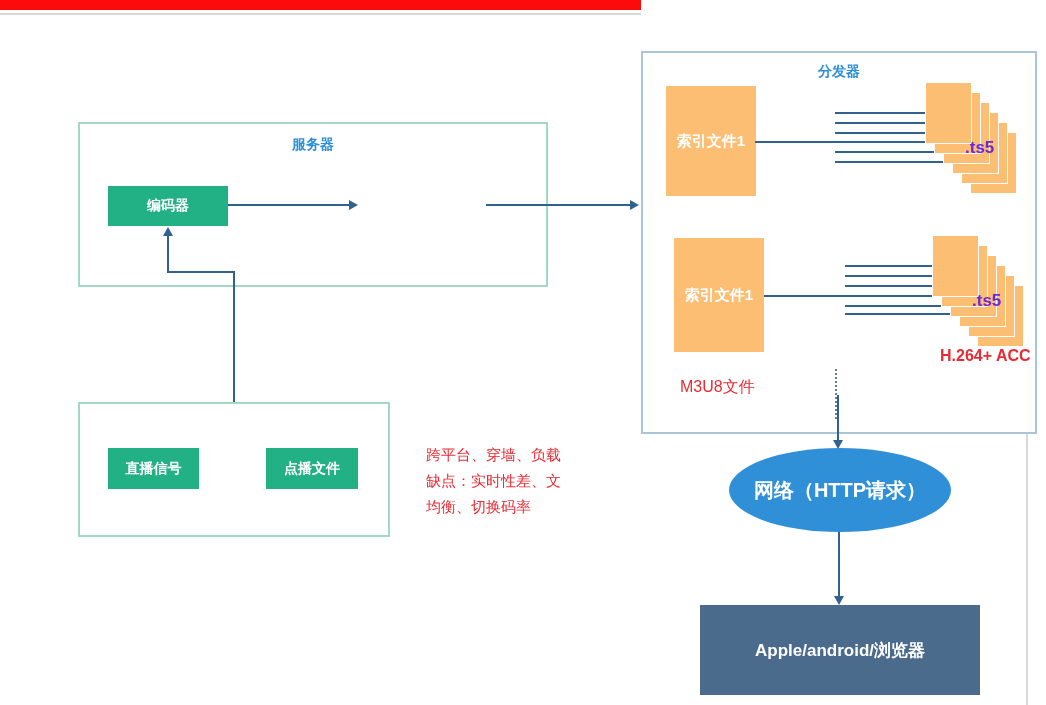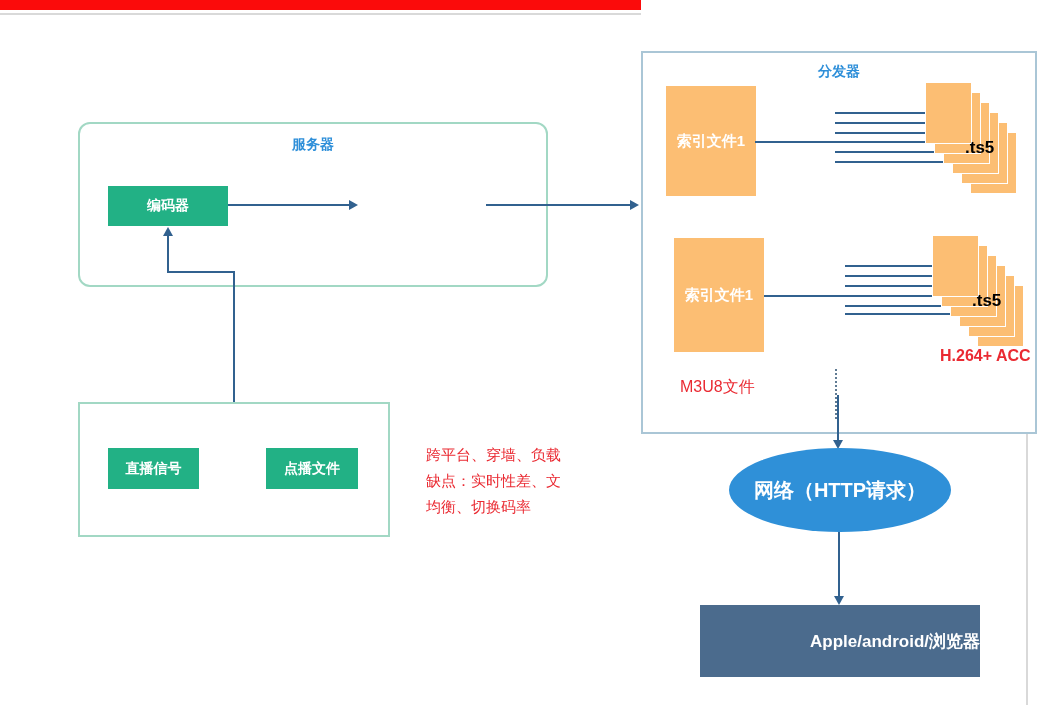--- a/index.html
+++ b/index.html
@@ -34,37 +34,37 @@
               border-bottom:5px solid transparent;border-left:9px solid #31618f;}
   .head-up{position:absolute;width:0;height:0;border-left:5px solid transparent;
            border-right:5px solid transparent;border-bottom:9px solid #31618f;}
   .head-down{position:absolute;width:0;height:0;border-left:5px solid transparent;
              border-right:5px solid transparent;border-top:9px solid #31618f;}
   .dotted-v{position:absolute;width:0;border-left:2px dotted #607b93;}
 
   
   .sheet{position:absolute;width:47px;height:62px;background:#fcbe73;border:1.5px solid #ffffff;
          box-sizing:border-box;}
-  .ts-label{position:absolute;color:#000000;font-weight:bold;font-size:17px;z-index:30;}
+  .ts-label{position:absolute;color:#6d28d9;font-weight:bold;font-size:17px;z-index:30;}
 
   
   .red-note{position:absolute;color:#ea2a32;}
   .notes-block{position:absolute;left:426px;top:442px;width:180px;color:#ea2a32;
                font-size:15px;line-height:26px;}
 </style>
 </head>
 <body>
 
 <div class="canvas">
 
   <div class="topbar"></div>
   <div class="page-hline"></div>
   <div class="page-vline"></div>
 
-  <div class="group" style="left:78px;top:122px;width:470px;height:165px;border-radius:12px;">
+  <div class="group" style="left:78px;top:122px;width:470px;height:165px;">
     <div class="g-title" style="top:12px;">服务器</div>
   </div>
   <div class="node green" style="left:108px;top:186px;width:120px;height:40px;">
     <span>编码器</span>
   </div>
 
   <div class="hline" style="left:228px;top:204px;width:122px;"></div>
   <div class="head-right" style="left:349px;top:200px;"></div>
 
   <div class="hline" style="left:486px;top:204px;width:145px;"></div>
@@ -139,17 +139,17 @@
   <div class="vline" style="left:837px;top:395px;height:45px;"></div>
   <div class="head-down" style="left:833px;top:440px;"></div>
 
   <div class="ellipse" style="left:729px;top:448px;width:222px;height:84px;">
     <span>网络（HTTP请求）</span>
   </div>
 
   <div class="vline" style="left:838px;top:532px;height:64px;"></div>
   <div class="head-down" style="left:834px;top:596px;"></div>
 
-  <div class="client" style="left:700px;top:605px;width:280px;height:72px;justify-content:flex-end;">
+  <div class="client" style="left:700px;top:605px;width:280px;height:90px;">
     <span>Apple/android/浏览器</span>
   </div>
 
 </div>
 
 </body></html>

